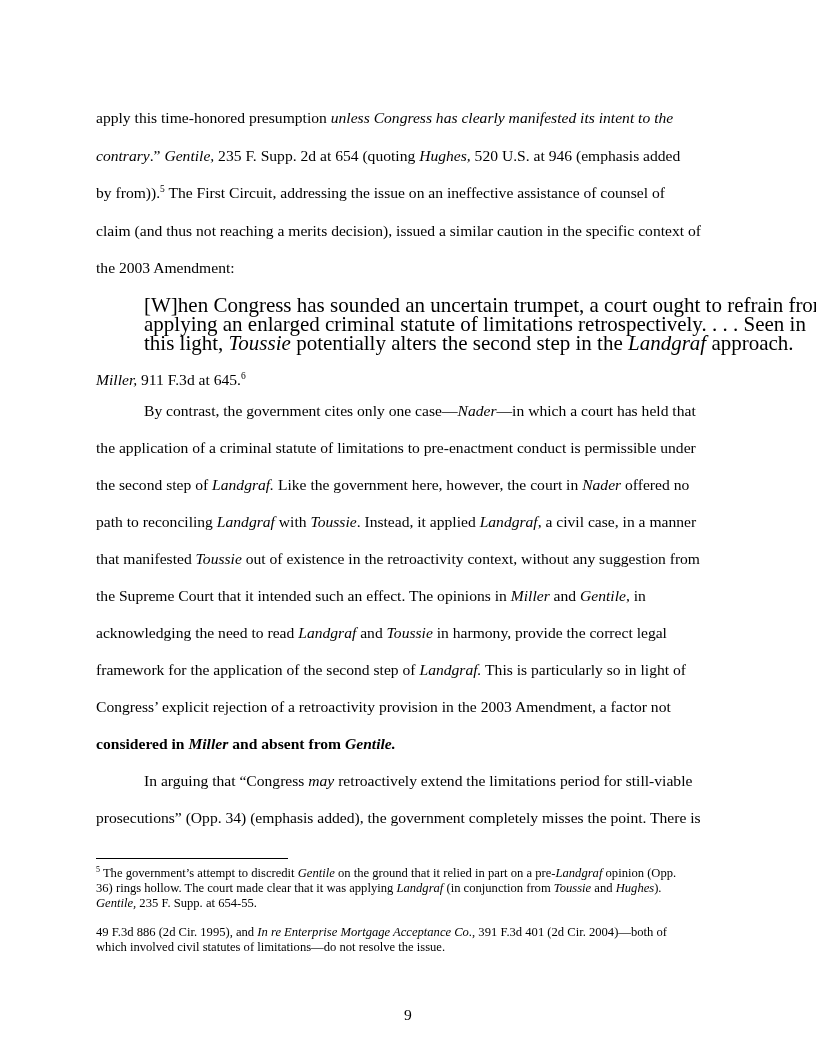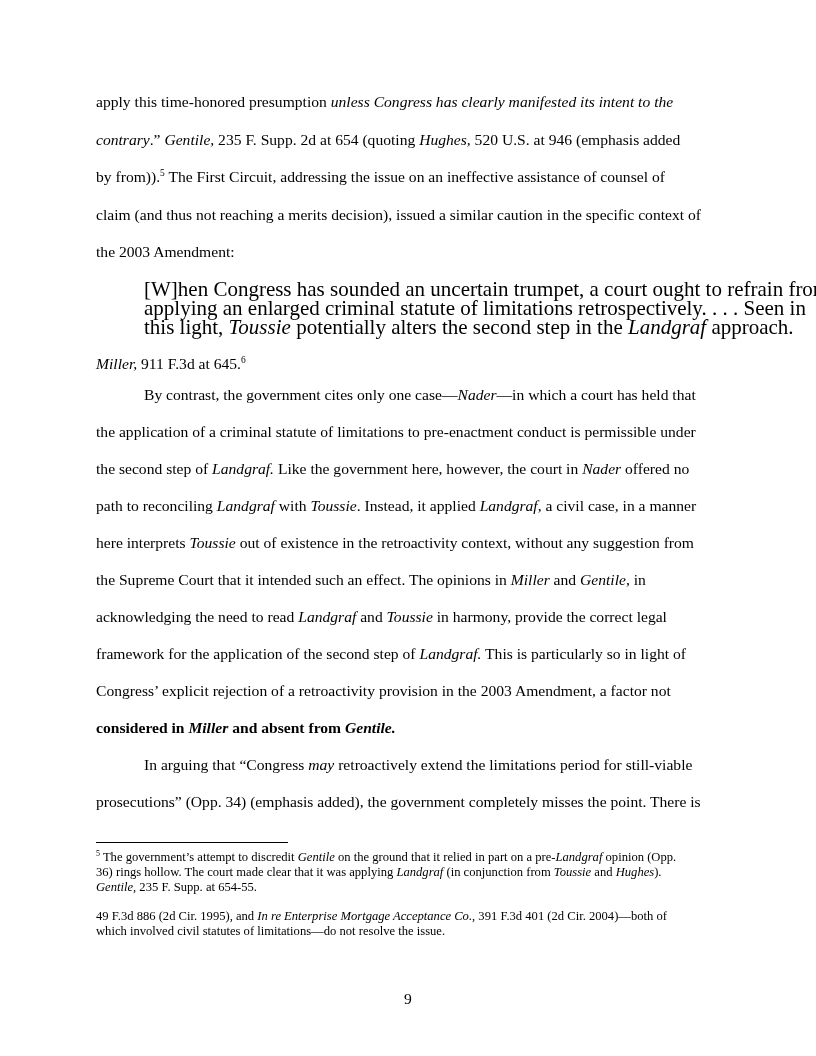--- a/index.html
+++ b/index.html
@@ -1,18 +1,18 @@
 <!DOCTYPE html>
 <html><head>
 <meta charset="utf-8">
 <style>
   html, body { margin: 0; padding: 0; background: #ffffff; }
   body { width: 816px; height: 1056px; position: relative; overflow: hidden;
          font-family: "Liberation Serif", serif; color: #000; }
-  .page { position: absolute; left: 0; top: 0; width: 816px; height: 864px; }
+  .page { position: absolute; left: 0; top: 16px; width: 816px; height: 864px; }
   .line { position: absolute; left: 96px; white-space: nowrap; font-size: 15.6px; line-height: 18px; }
   .indent { left: 144px; }
   .quote { position: absolute; left: 144px; width: 530px; font-size: 21px; line-height: 19px; }
   .quote div { white-space: nowrap; }
   sup { font-size: 9.5px; vertical-align: 6px; line-height: 0; }
   .fn-rule { position: absolute; left: 96px; top: 842px; width: 192px; height: 1px; background: #000; }
   .fn { position: absolute; left: 96px; width: 624px; font-size: 12.6px; line-height: 15px; }
   .fn div { white-space: nowrap; }
   .fn sup { font-size: 8px; vertical-align: 5px; }
   .pagenum { position: absolute; top: 990px; left: 0; width: 816px; text-align: center; font-size: 15.6px; }
@@ -35,21 +35,21 @@
       <div><span>this light, </span><i>Toussie</i><span> potentially alters the second step in the </span><i>Landgraf</i><span> approach.</span></div>
     </div>
   <div id="citation">
       <div class="line" style="top: 355px;"><i>Miller,</i><span> 911 F.3d at 645.</span><sup>6</sup></div>
     </div>
   <div id="para2">
       <div class="line indent" style="top: 386px;"><span>By contrast, the government cites only one case—</span><i>Nader</i><span>—in which a court has held that</span></div>
       <div class="line" style="top: 423px; text-align: right;"><span>the application of a criminal statute of limitations to pre-enactment conduct is permissible under</span></div>
       <div class="line" style="top: 460px;"><span>the second step of </span><i>Landgraf.</i><span>  Like the government here, however, the court in </span><i>Nader</i><span> offered no</span></div>
       <div class="line" style="top: 497px;"><span>path to reconciling </span><i>Landgraf</i><span> with </span><i>Toussie</i><span>.  Instead, it applied </span><i>Landgraf</i><span>, a civil case, in a manner</span></div>
-      <div class="line" style="top: 534px;"><span>here interprets </span><i>Toussie</i><span> out of existence in the retroactivity context, without any suggestion from</span></div>
+      <div class="line" style="top: 534px;"><span>that manifested </span><i>Toussie</i><span> out of existence in the retroactivity context, without any suggestion from</span></div>
       <div class="line" style="top: 571px;"><span>the Supreme Court that it intended such an effect.  The opinions in </span><i>Miller</i><span> and </span><i>Gentile</i><span>, in</span></div>
       <div class="line" style="top: 608px;"><span>acknowledging the need to read </span><i>Landgraf</i><span> and </span><i>Toussie</i><span> in harmony, provide the correct legal</span></div>
       <div class="line" style="top: 645px;"><span>framework for the application of the second step of </span><i>Landgraf.</i><span>  This is particularly so in light of</span></div>
       <div class="line" style="top: 682px;"><span>Congress’ explicit rejection of a retroactivity provision in the 2003 Amendment, a factor not</span></div>
       <div class="line" style="top: 719px; font-weight: bold;"><span>considered in </span><i>Miller</i><span> and absent from </span><i>Gentile.</i></div>
       <div class="line indent" style="top: 756px;"><span>In arguing that “Congress </span><i>may</i><span> retroactively extend the limitations period for still-viable</span></div>
       <div class="line" style="top: 793px;"><span>prosecutions” (Opp. 34) (emphasis added), the government completely misses the point. There is</span></div>
     </div>
   <div class="fn-rule"></div>
   <div id="footnotes">

